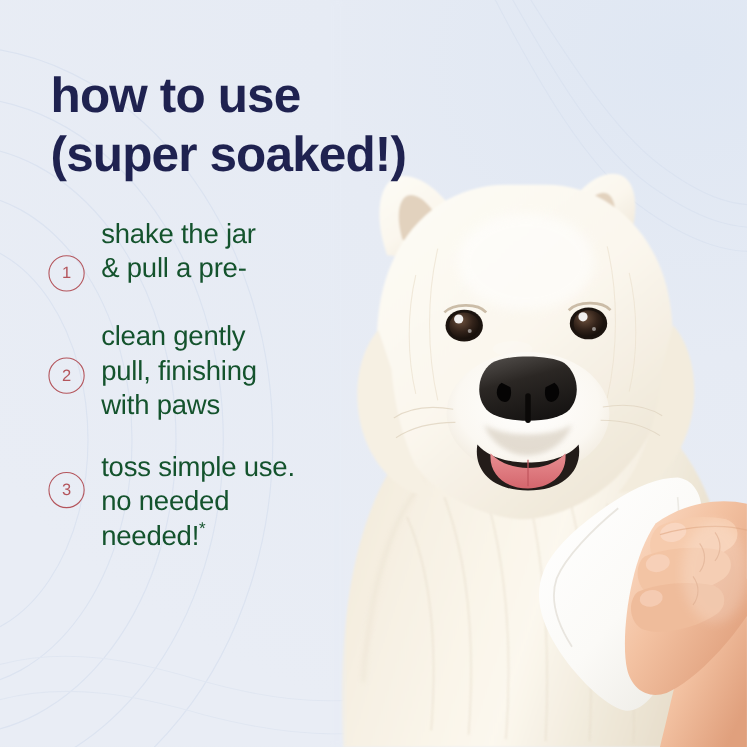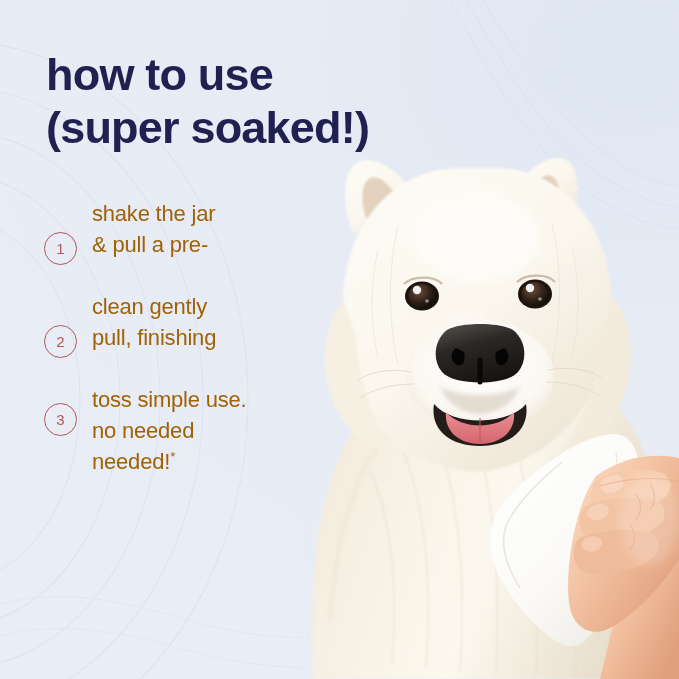--- a/index.html
+++ b/index.html
@@ -28,21 +28,21 @@
     position: absolute;
     inset: 0;
     opacity: 0.55;
   }
   .ripples svg { display: block; width: 100%; height: 100%; }
 
   
   .headline {
     position: absolute;
     left: 46px;
-    top: 48px;
+    top: 60px;
     width: 470px;
     color: #1f2250;
     font-size: 45px;
     line-height: 53px;
     font-weight: bold;
     letter-spacing: -0.8px;
   }
   .headline .hl-line { display: block; white-space: nowrap; }
 
   
@@ -68,22 +68,22 @@
     font-size: 15px;
     line-height: 31px;
     text-align: center;
     box-sizing: border-box;
     margin-right: 15px;
   }
   .step-1 .badge { margin-top: 36px; }
   .step-2 .badge { margin-top: 36px; }
   .step-3 .badge { margin-top: 21px; }
   .step-text {
-    color: #a16207;
-    font-size: 22px;
+    color: #14532d;
+    font-size: 25px;
     line-height: 31px;
     letter-spacing: -0.2px;
     padding-top: 2px;
   }
   .step-text .ln { display: block; white-space: nowrap; }
   .step-text .ln sup {
     font-size: 0.62em;
     vertical-align: super;
     line-height: 0;
   }
@@ -326,20 +326,21 @@
         <span class="ln">shake the jar</span>
         <span class="ln">&amp; pull a pre-</span>
       </div>
     </div>
 
     <div class="step step-2">
       <div class="badge">2</div>
       <div class="step-text">
         <span class="ln">clean gently</span>
         <span class="ln">pull, finishing</span>
+        <span class="ln">with paws</span>
       </div>
     </div>
 
     <div class="step step-3">
       <div class="badge">3</div>
       <div class="step-text">
         <span class="ln">toss simple use.</span>
         <span class="ln">no needed</span>
         <span class="ln"><span>needed!</span><sup>*</sup></span>
       </div>

